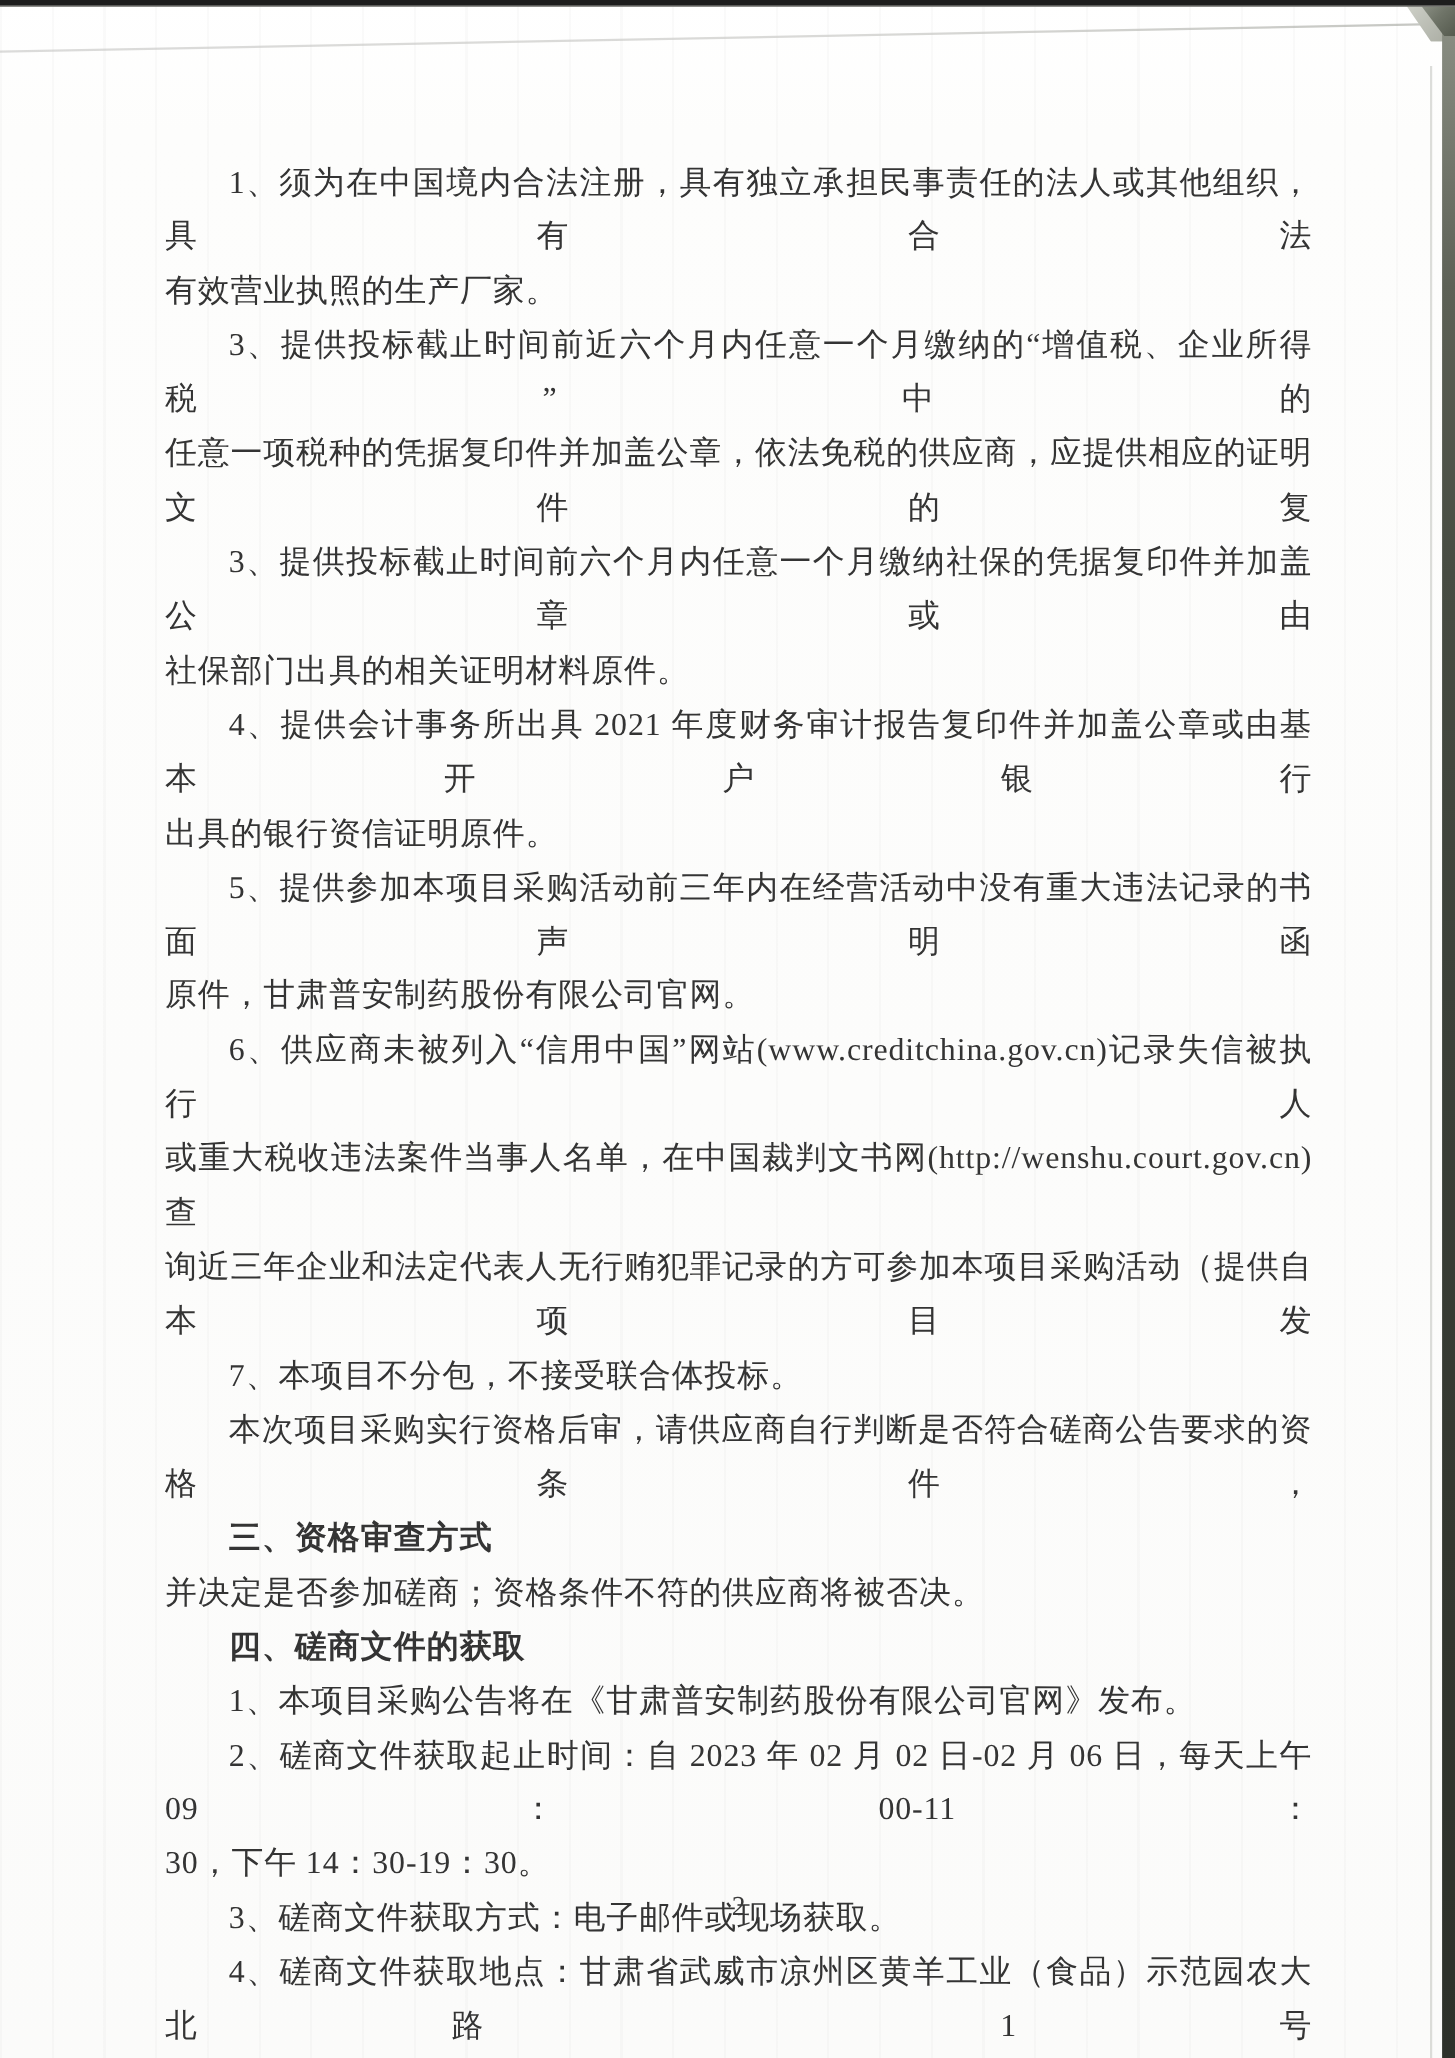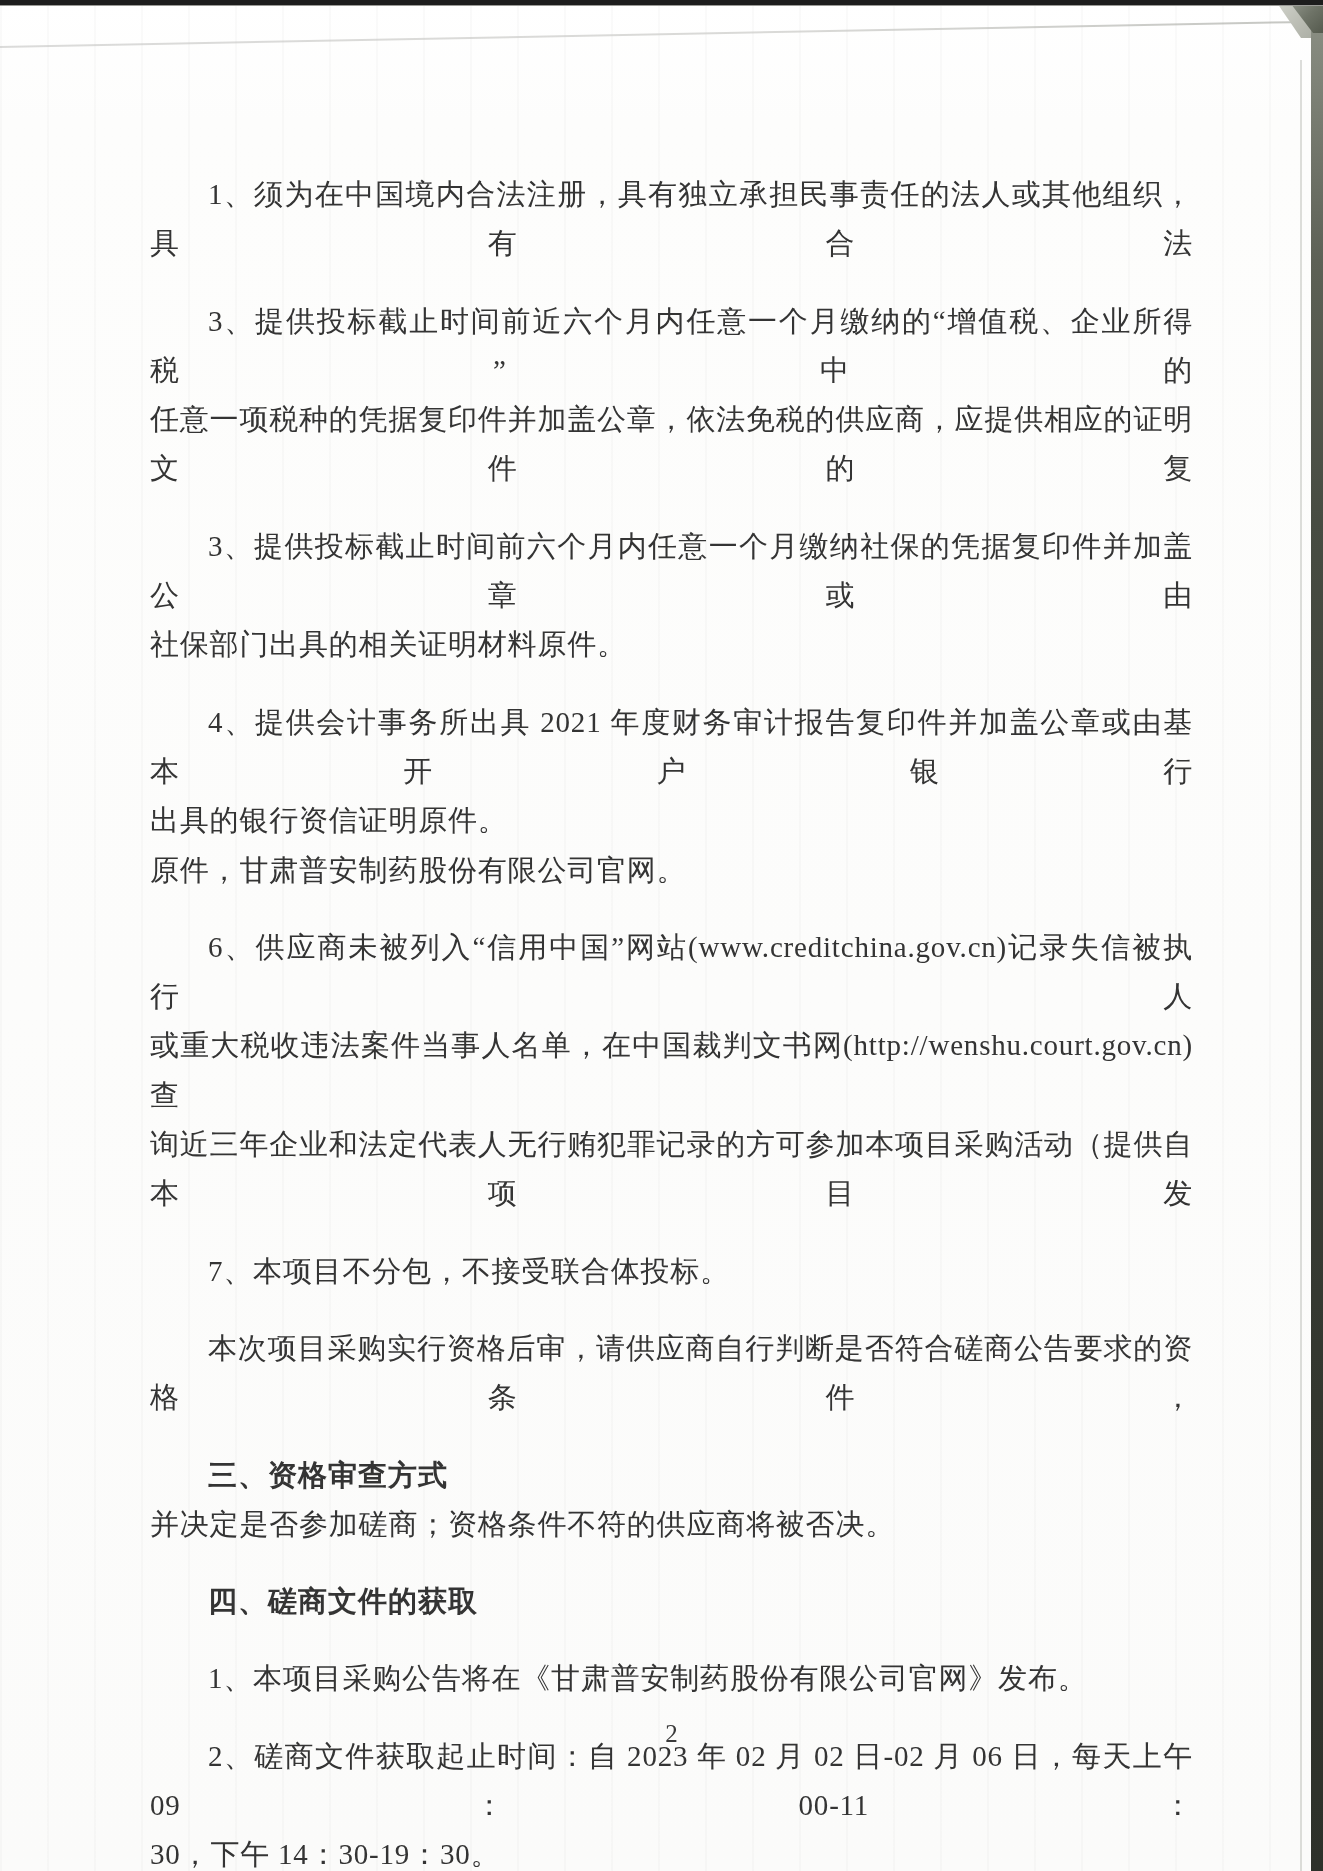--- a/index.html
+++ b/index.html
@@ -86,21 +86,21 @@
     letter-spacing: 0.8px;
     color: #343434;
     z-index: 2;
     text-rendering: optimizeLegibility;
   }
   .line {
     text-align: justify;
     white-space: normal;
   }
   .line.fill { text-align-last: justify; }
-  .line.indent { text-indent: 58px; margin-top: 28px; }
+  .line.indent { text-indent: 58px; }
   .line.bold { font-weight: 700; letter-spacing: 1px; }
   .page-number {
     position: absolute;
     left: 150px;
     top: 1720px;
     width: 1043px;
     text-align: center;
     font-size: 25px;
     color: #3a3a3a;
     z-index: 2;
@@ -114,26 +114,28 @@
 
   <div class="scan-top-strip"></div>
   <div class="scan-top-edge-line"></div>
   <div class="scan-right-edge-line"></div>
   <div class="scan-right-strip"></div>
   <div class="scan-corner-fold-shadow"></div>
   <div class="scan-corner-fold"></div>
 
   <div class="doc-text">
       <div class="line indent fill">1、须为在中国境内合法注册，具有独立承担民事责任的法人或其他组织，具有合法</div>
+      <div class="line">有效营业执照的生产厂家。</div>
       <div class="line indent fill">3、提供投标截止时间前近六个月内任意一个月缴纳的“增值税、企业所得税”中的</div>
       <div class="line fill">任意一项税种的凭据复印件并加盖公章，依法免税的供应商，应提供相应的证明文件的复</div>
       <div class="line indent fill">3、提供投标截止时间前六个月内任意一个月缴纳社保的凭据复印件并加盖公章或由</div>
       <div class="line">社保部门出具的相关证明材料原件。</div>
       <div class="line indent fill">4、提供会计事务所出具 2021 年度财务审计报告复印件并加盖公章或由基本开户银行</div>
       <div class="line">出具的银行资信证明原件。</div>
+      <div class="line indent fill">5、提供参加本项目采购活动前三年内在经营活动中没有重大违法记录的书面声明函</div>
       <div class="line">原件，甘肃普安制药股份有限公司官网。</div>
       <div class="line indent fill">6、供应商未被列入“信用中国”网站(www.creditchina.gov.cn)记录失信被执行人</div>
       <div class="line fill">或重大税收违法案件当事人名单，在中国裁判文书网(http://wenshu.court.gov.cn) 查</div>
       <div class="line fill">询近三年企业和法定代表人无行贿犯罪记录的方可参加本项目采购活动（提供自本项目发</div>
       <div class="line indent">7、本项目不分包，不接受联合体投标。</div>
       <div class="line indent fill">本次项目采购实行资格后审，请供应商自行判断是否符合磋商公告要求的资格条件，</div>
       <div class="line indent bold">三、资格审查方式</div>
       <div class="line">并决定是否参加磋商；资格条件不符的供应商将被否决。</div>
       <div class="line indent bold">四、磋商文件的获取</div>
       <div class="line indent">1、本项目采购公告将在《甘肃普安制药股份有限公司官网》发布。</div>

